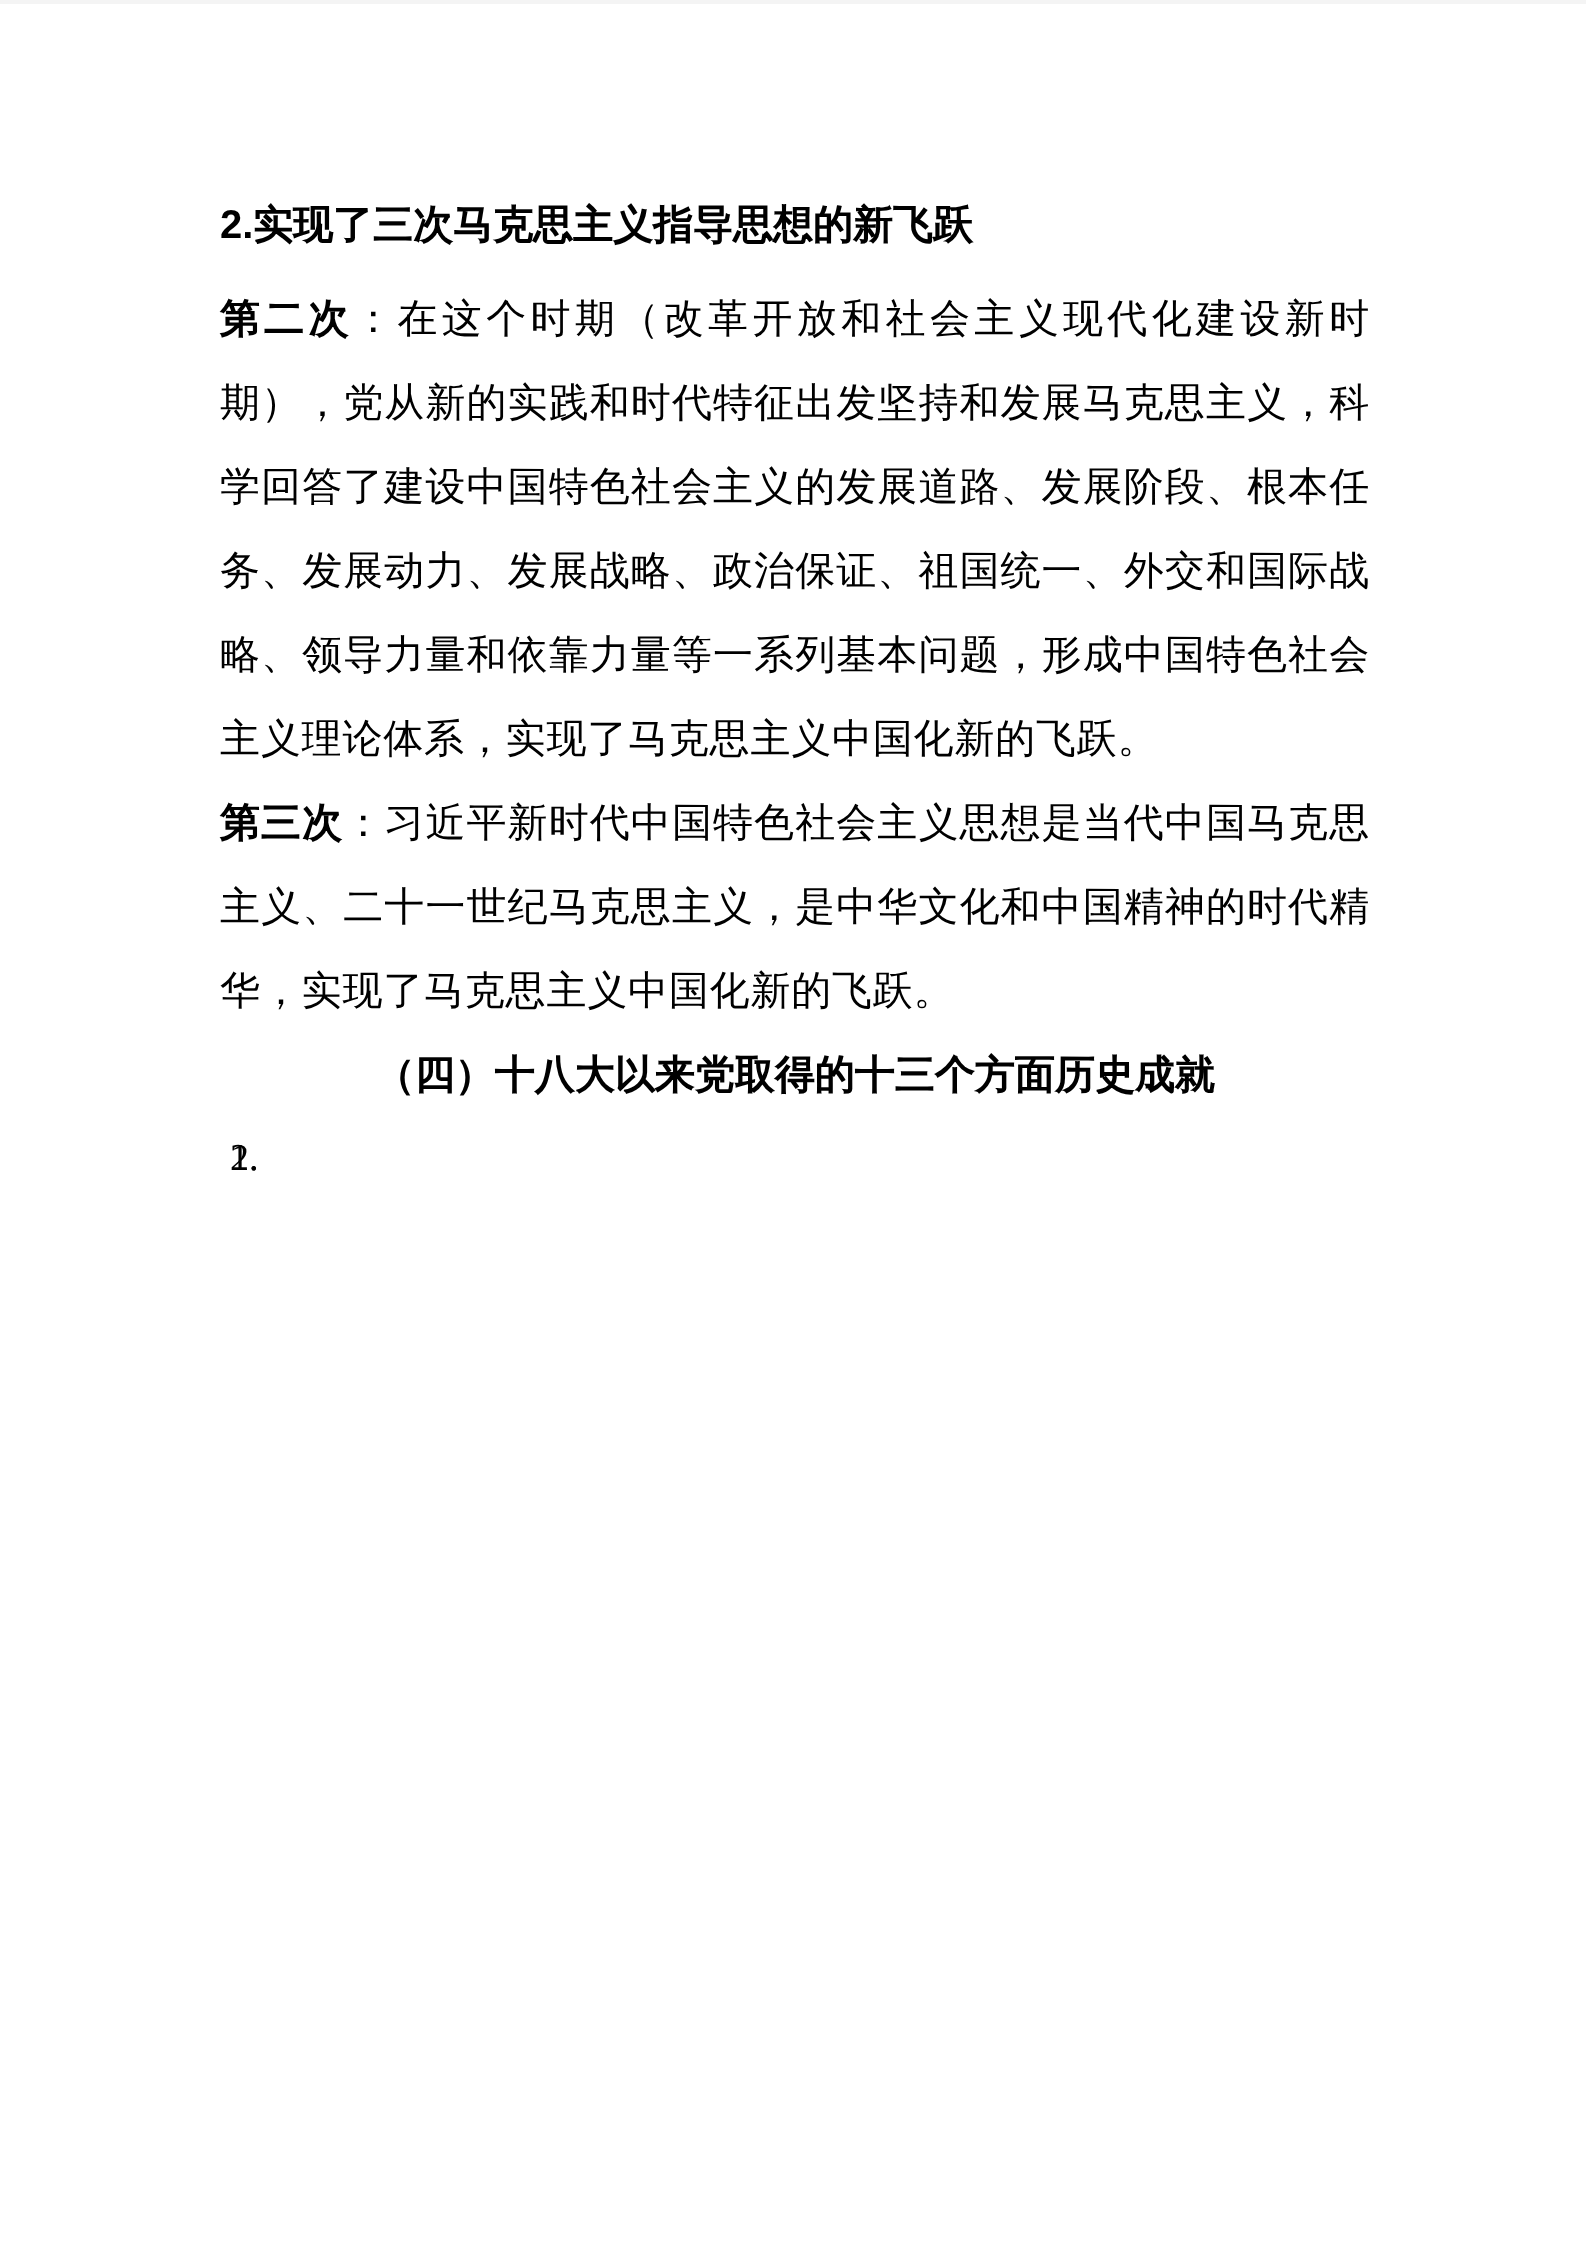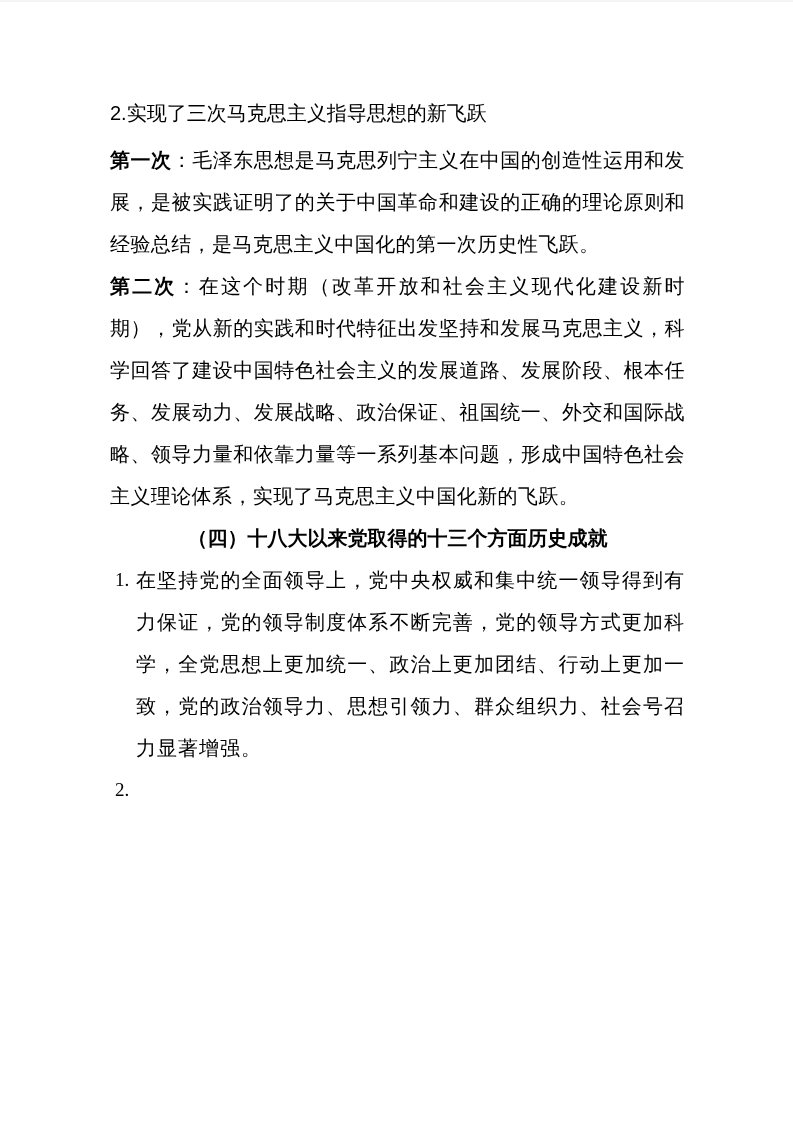--- a/index.html
+++ b/index.html
@@ -22,21 +22,21 @@
     background: #f4f4f4;
   }
   .content {
     position: absolute;
     left: 110px;
     top: 92px;
     width: 575px;
   }
   .sec-heading {
     font-family: "Liberation Sans", "DejaVu Sans", sans-serif;
-    font-weight: 400;
+    font-weight: 700;
     font-size: 20px;
     line-height: 42px;
     margin: 0 0 5px 0;
     text-align: left;
   }
   .sub-heading {
     font-family: "Liberation Sans", "DejaVu Sans", sans-serif;
     font-weight: 700;
     font-size: 20px;
     line-height: 42px;
@@ -82,25 +82,25 @@
 </style>
 </head>
 <body>
 
 <div class="page-top-edge"></div>
 
 <div class="content">
 
   <h2 class="sec-heading">2.实现了三次马克思主义指导思想的新飞跃</h2>
 
-  <p class="para"><span class="lead">第一次</span><span>：</span><span>毛泽东思想是马克思列宁主义在中国的创造性运用和发展，是被实践证明了的关于中国革命和建设的正确的理论原则和经验总结，是马克思主义中国化的第一次历史性飞跃。</span></p>
 
   <p class="para"><span class="lead">第二次</span><span>：</span><span>在这个时期（改革开放和社会主义现代化建设新时期），党从新的实践和时代特征出发坚持和发展马克思主义，科学回答了建设中国特色社会主义的发展道路、发展阶段、根本任务、发展动力、发展战略、政治保证、祖国统一、外交和国际战略、领导力量和依靠力量等一系列基本问题，形成中国特色社会主义理论体系，实现了马克思主义中国化新的飞跃。</span></p>
 
+  <p class="para"><span class="lead">第三次</span><span>：</span><span>习近平新时代中国特色社会主义思想是当代中国马克思主义、二十一世纪马克思主义，是中华文化和中国精神的时代精华，实现了马克思主义中国化新的飞跃。</span></p>
 
   <h3 class="sub-heading">（四）十八大以来党取得的十三个方面历史成就</h3>
 
   <ol class="achievements">
-    <li><span class="num">1.</span><span>在坚持党的全面领导上，党中央权威和集中统一领导得到有力保证，党的领导制度体系不断完善，党的领导方式更加科学，全党思想上更加统一、政治上更加团结、行动上更加一致，党的政治领导力、思想引领力、群众组织力、社会号召力显著增强。</span></li>
+    <li><span class="num">1.</span></li>
     <li><span class="num">2.</span></li>
   </ol>
 
 </div>
 
 </body></html>

